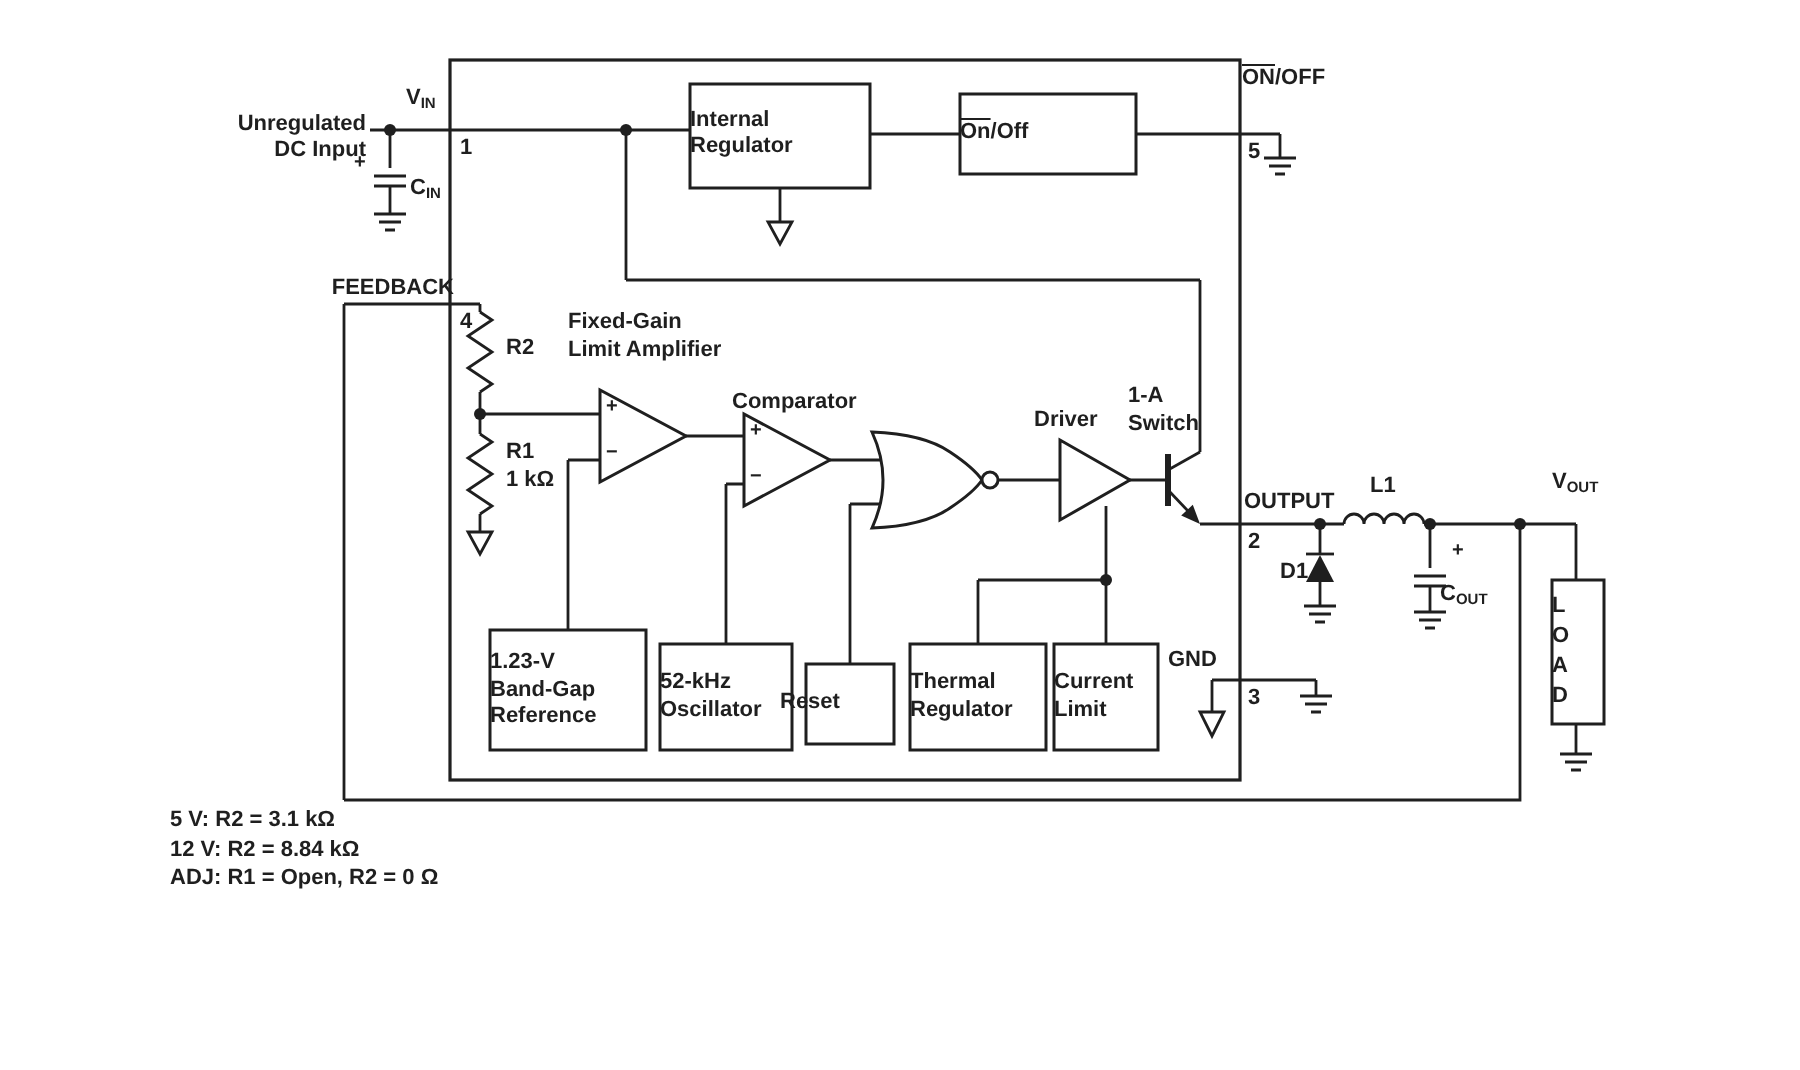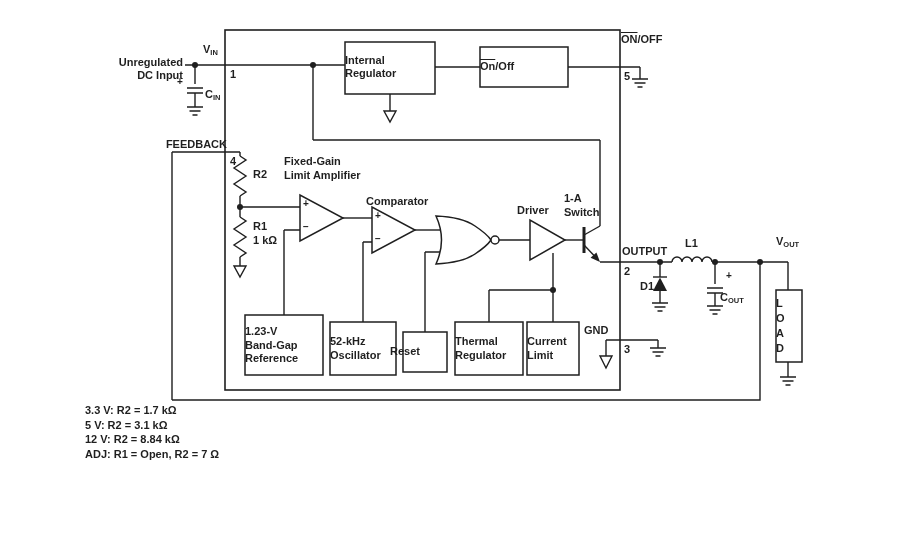--- a/index.html
+++ b/index.html
@@ -206,19 +206,18 @@
   </div>
 
   <div class="lbl ctr lh15" style="left:776px;top:296px;width:26px">
     <div>L</div>
     <div>O</div>
     <div>A</div>
     <div>D</div>
   </div>
 
   <div class="lbl notes" style="left:85px;top:403px">
-    <div>3.3 V: R2 = 1.7 kΩ</div>
     <div>5 V: R2 = 3.1 kΩ</div>
     <div>12 V: R2 = 8.84 kΩ</div>
-    <div>ADJ: R1 = Open, R2 = 7 Ω</div>
+    <div>ADJ: R1 = Open, R2 = 0 Ω</div>
   </div>
 
 </div>
 
 </body></html>

